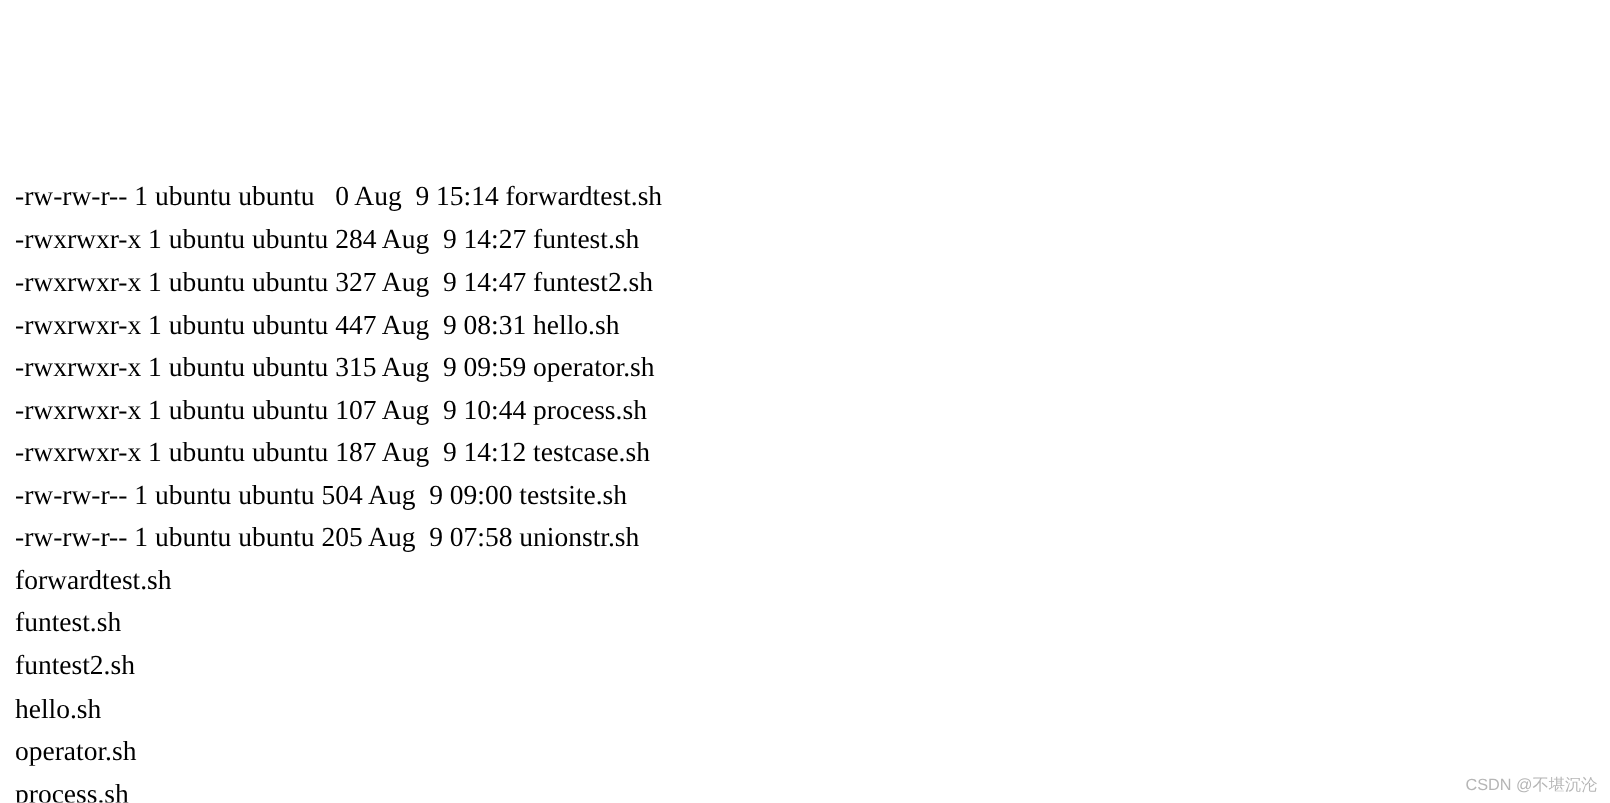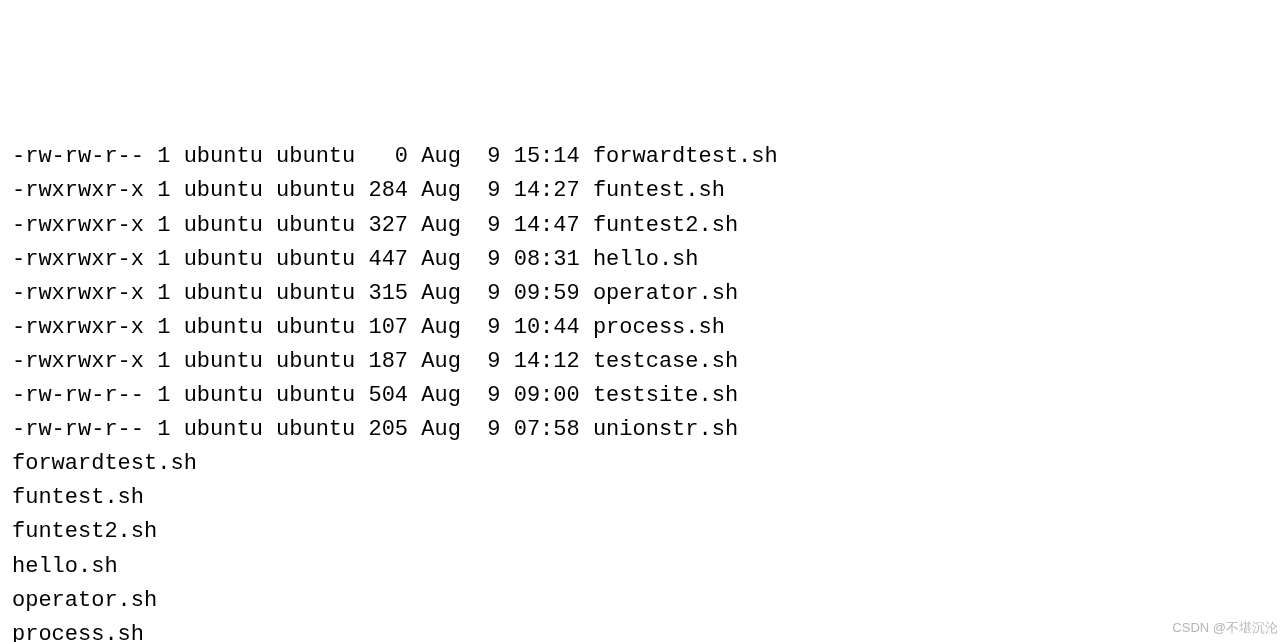--- a/index.html
+++ b/index.html
@@ -18,20 +18,21 @@
       position: relative;
       width: 1288px;
       height: 642px;
       overflow: hidden;
     }
     .terminal-output {
       white-space: pre;
     }
     .ls-row {
       display: block;
+      font-family: Liberation Serif, serif;
     }
     .watermark {
       position: absolute;
       bottom: 4px;
       right: 10px;
       font-family: -apple-system, BlinkMacSystemFont, "Segoe UI", sans-serif;
       font-size: 13px;
       color: rgba(120, 120, 120, 0.55);
       white-space: nowrap;
     }

